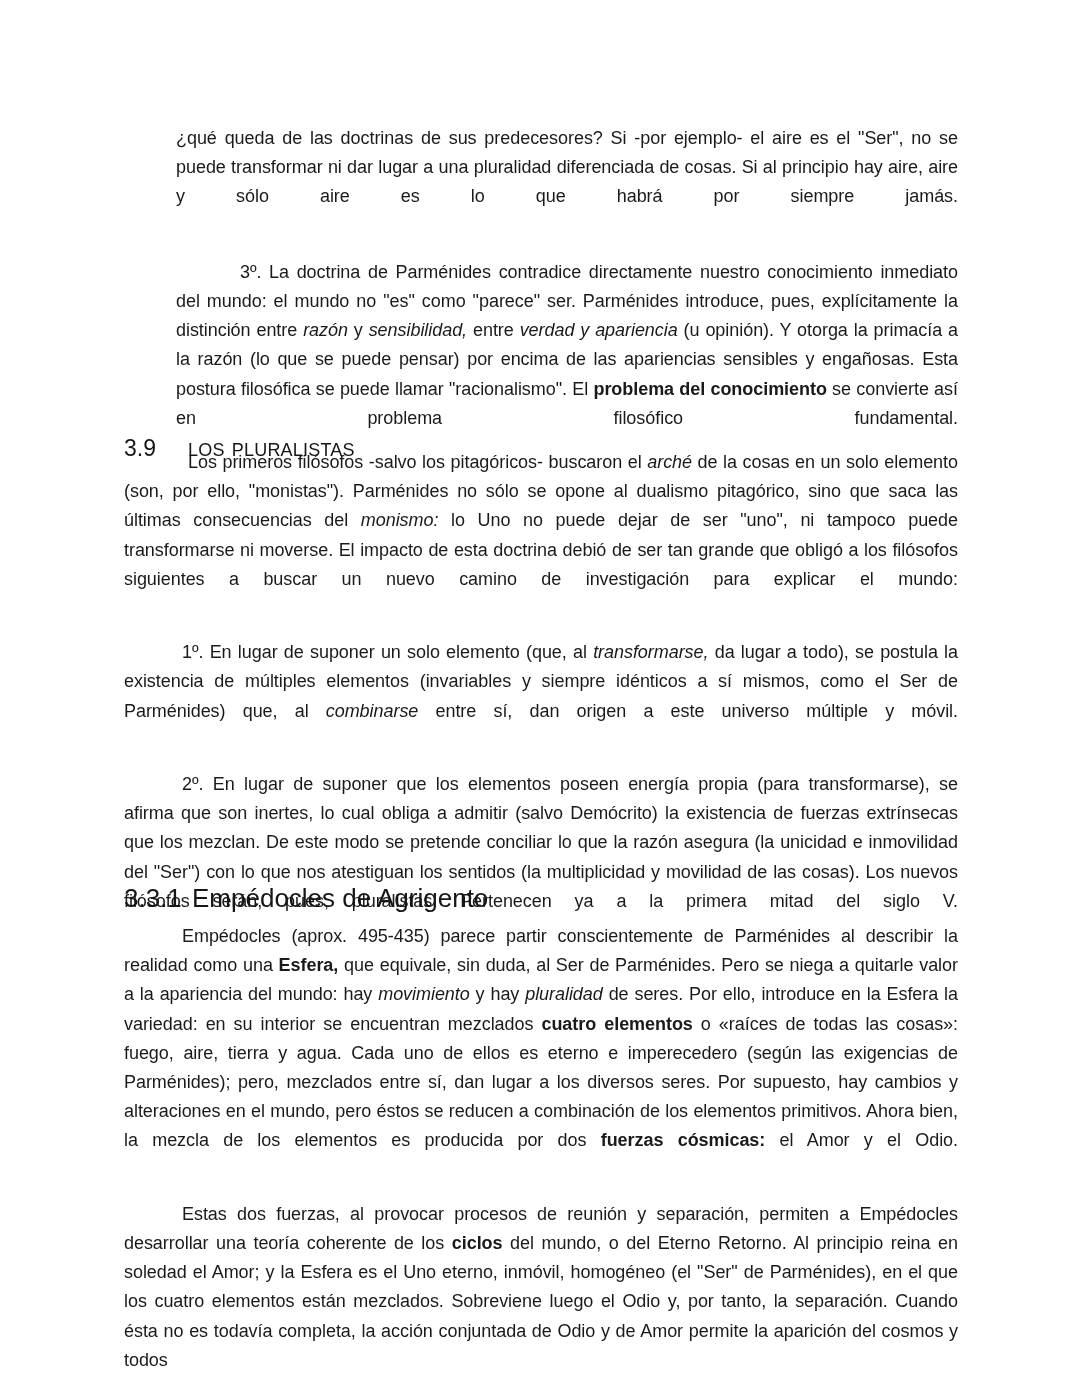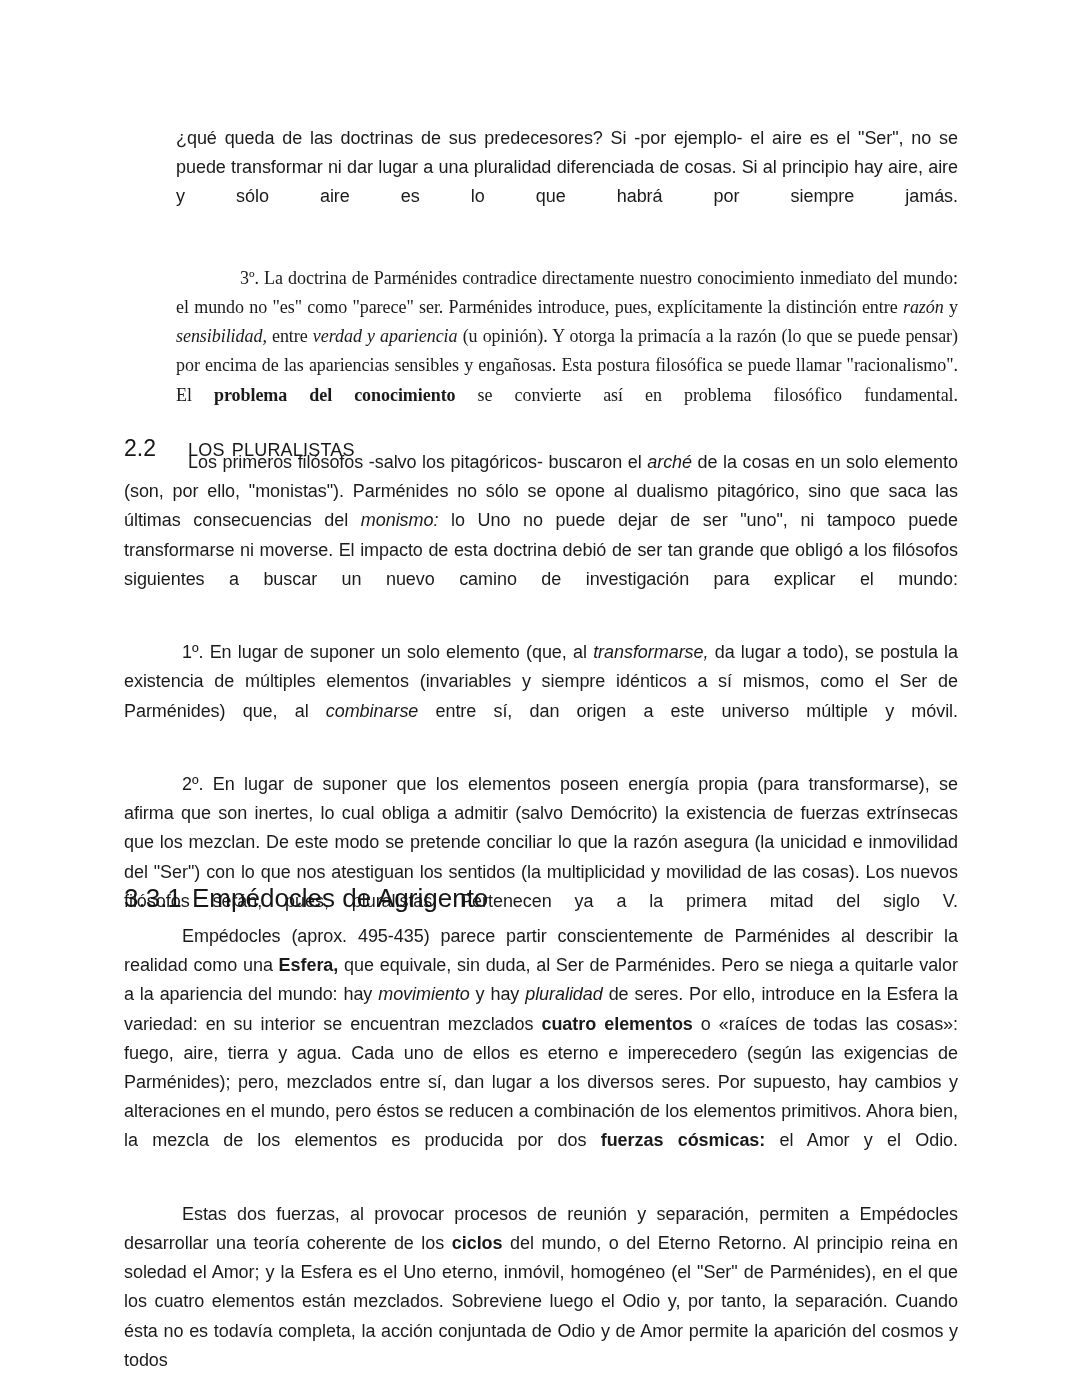--- a/index.html
+++ b/index.html
@@ -42,21 +42,21 @@
     line-height: 29.2px;
     letter-spacing: -0.05px;
     word-spacing: 0.2px;
   }
   p.para.indent {
     text-indent: 64px;
   }
   p.para.indent-sm {
     text-indent: 58px;
   }
-  p.gap-sm { margin-top: 23px; font-family: Liberation Serif, serif; }
+  p.gap-sm { margin-top: 17px; }
   p.gap-xs { margin-top: 15px; }
 
   
   p.para::after {
     content: "";
     display: inline-block;
     width: 100%;
   }
 
   .b { font-weight: bold; }
@@ -105,21 +105,21 @@
 <div class="page">
 
   <div class="block-upper">
 
     <p class="para"><span>¿qué queda de las doctrinas de sus predecesores? Si -por ejemplo- el aire es el "Ser", no se puede transformar ni dar lugar a una pluralidad diferenciada de cosas. Si al principio hay aire, aire y sólo aire es lo que habrá por siempre jamás.</span></p>
 
     <p class="para indent gap-sm"><span>3º. La doctrina de Parménides contradice directamente nuestro conocimiento inmediato del mundo: el mundo no "es" como "parece" ser. Parménides introduce, pues, explícitamente la distinción entre </span><span class="i">razón</span><span> y </span><span class="i">sensibilidad,</span><span> entre </span><span class="i">verdad y apariencia</span><span> (u opinión). Y otorga la primacía a la razón (lo que se puede pensar) por encima de las apariencias sensibles y engañosas. Esta postura filosófica se puede llamar "racionalismo". El </span><span class="b">problema del conocimiento</span><span> se convierte así en problema filosófico fundamental.</span></p>
 
   </div>
 
-  <div class="h-section"><span class="num">2.2</span><span class="title-caps">LOS PLURALISTAS</span></div>
+  <div class="h-section"><span class="num">3.9</span><span class="title-caps">LOS PLURALISTAS</span></div>
 
   <div class="block-lower">
 
     <p class="para indent"><span>Los primeros filósofos -salvo los pitagóricos- buscaron el </span><span class="i">arché</span><span> de la cosas en un solo elemento (son, por ello, "monistas"). Parménides no sólo se opone al dualismo pitagórico, sino que saca las últimas consecuencias del </span><span class="i">monismo:</span><span> lo Uno no puede dejar de ser "uno", ni tampoco puede transformarse ni moverse. El impacto de esta doctrina debió de ser tan grande que obligó a los filósofos siguientes a buscar un nuevo camino de investigación para explicar el mundo:</span></p>
 
     <p class="para indent-sm gap-xs"><span>1º. En lugar de suponer un solo elemento (que, al </span><span class="i">transformarse,</span><span> da lugar a todo), se postula la existencia de múltiples elementos (invariables y siempre idénticos a sí mismos, como el Ser de Parménides) que, al </span><span class="i">combinarse</span><span> entre sí, dan origen a este universo múltiple y móvil.</span></p>
 
     <p class="para indent-sm gap-xs"><span>2º. En lugar de suponer que los elementos poseen energía propia (para transformarse), se afirma que son inertes, lo cual obliga a admitir (salvo Demócrito) la existencia de fuerzas extrínsecas que los mezclan. De este modo se pretende conciliar lo que la razón asegura (la unicidad e inmovilidad del "Ser") con lo que nos atestiguan los sentidos (la multiplicidad y movilidad de las cosas). Los nuevos filósofos serán, pues, pluralistas. Pertenecen ya a la primera mitad del siglo V.</span></p>
 
   </div>

